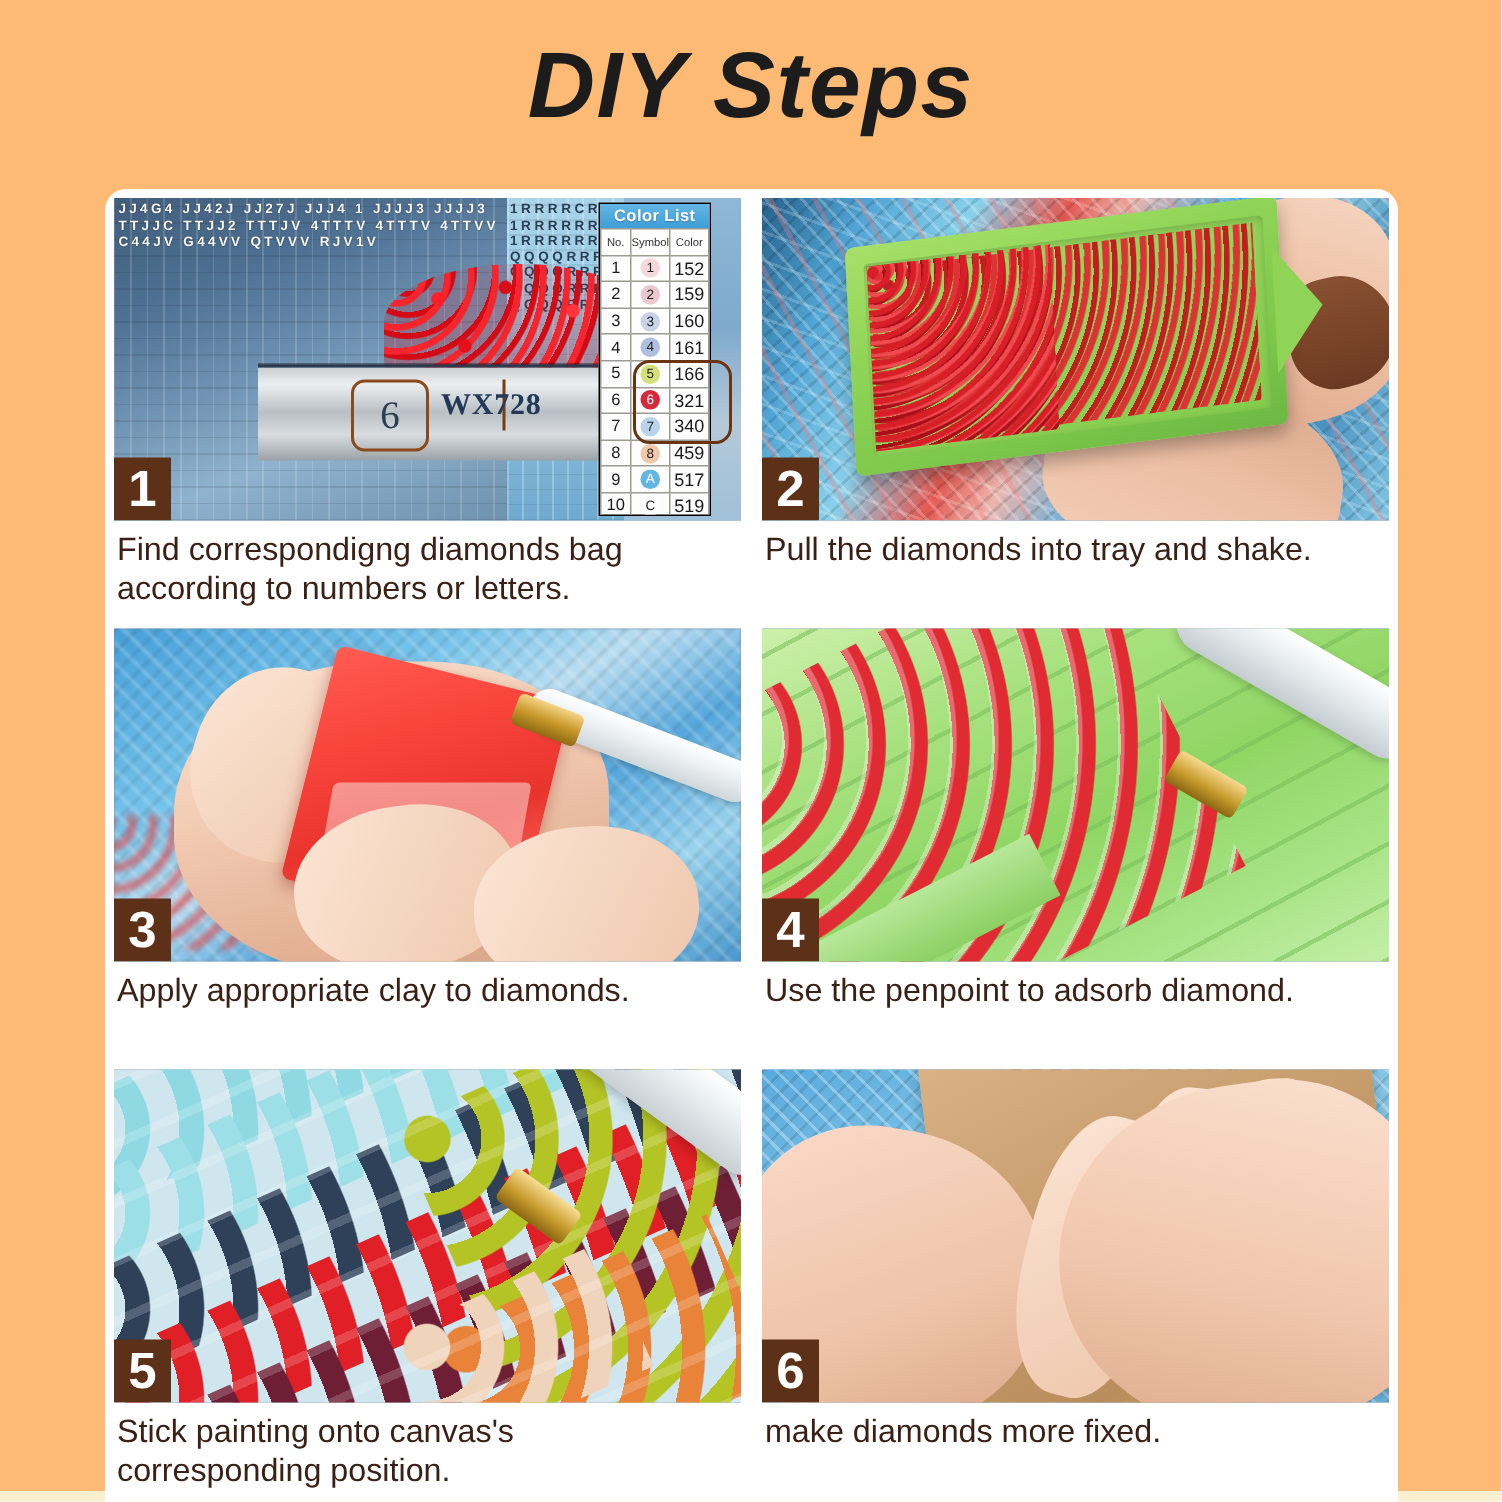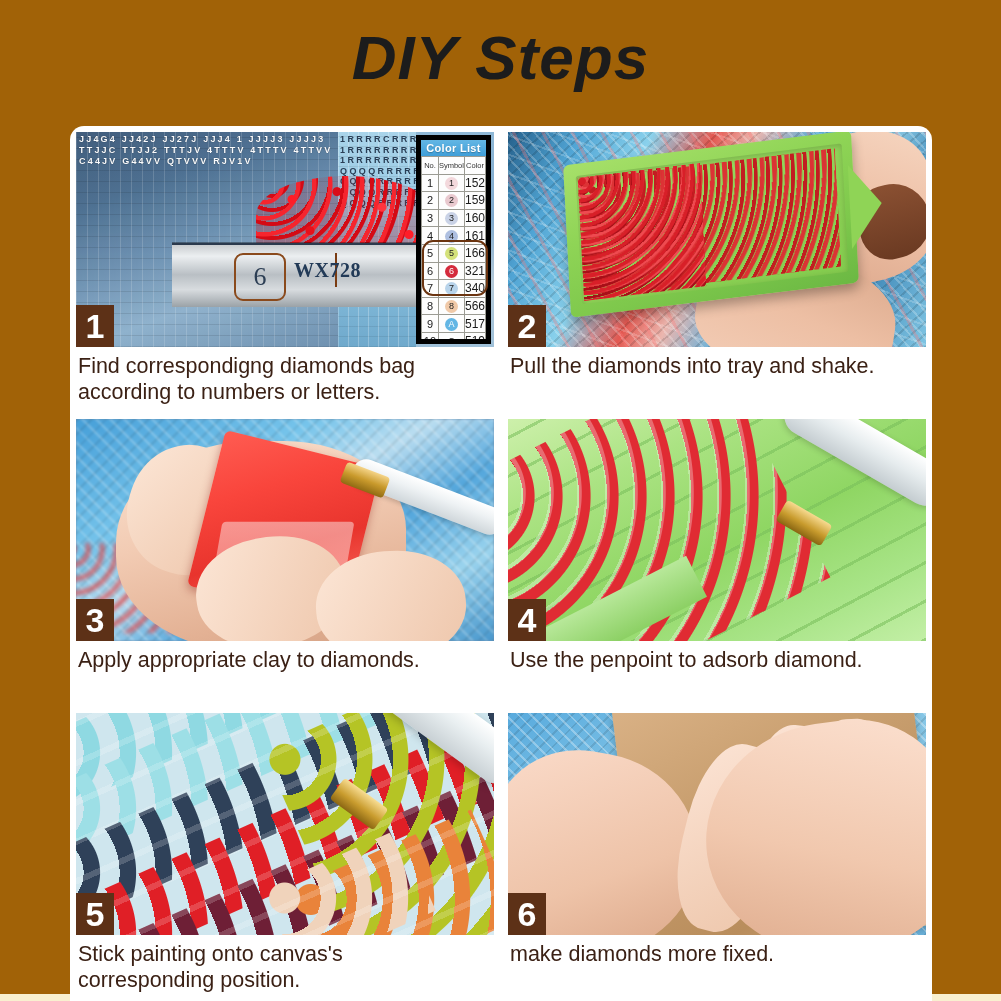--- a/index.html
+++ b/index.html
@@ -4,21 +4,21 @@
 <style>
   html,body{margin:0;padding:0;}
   body{
     width:1001px;height:1001px;
     background:#f9f0d0;
     font-family:"Liberation Sans", sans-serif;
     overflow:hidden;
   }
   #page{
     position:relative;width:1001px;height:994px;
-    background:#a16207;
+    background:#fdba74;
     box-sizing:border-box;
   }
   
   .title{
     position:absolute;left:0;top:22px;width:1001px;
     text-align:center;
     font-size:62px;
     font-weight:bold;
     font-style:italic;
     letter-spacing:1px;
@@ -135,23 +135,23 @@
   .p1-bagcode{
     position:absolute;left:122px;top:14px;
     color:#223a57;font-size:20px;font-weight:bold;
     font-family:"Liberation Serif", serif;letter-spacing:.5px;
   }
   .p1-leader{
     position:absolute;left:163px;top:8px;width:2px;height:34px;background:#7a3c12;
   }
   
   .p1-table{
-    position:absolute;right:3px;top:3px;width:75px;bottom:3px;
+    position:absolute;right:20px;top:3px;width:75px;bottom:3px;
     background:#fdfdfd;
-    border:5px solid #000000;
+    border:1px solid #000000;
     box-sizing:border-box;
     font-family:"Liberation Sans", sans-serif;
     overflow:hidden;
   }
   .p1-table .tt{
     background:linear-gradient(180deg,#63b6e4,#3f9ed8);
     color:#fff;font-size:11px;font-weight:bold;text-align:center;
     padding:2px 0;letter-spacing:.3px;
     text-shadow:0 1px 1px rgba(0,0,0,.25);
   }
@@ -494,21 +494,21 @@
                     <td class="cval">321</td>
                   </tr>
                   <tr>
                     <td class="cno">7</td>
                     <td class="csym"><span class="sym" style="background: rgb(184, 211, 234);">7</span></td>
                     <td class="cval">340</td>
                   </tr>
                   <tr>
                     <td class="cno">8</td>
                     <td class="csym"><span class="sym" style="background: rgb(240, 201, 168);">8</span></td>
-                    <td class="cval">566</td>
+                    <td class="cval">459</td>
                   </tr>
                   <tr>
                     <td class="cno">9</td>
                     <td class="csym"><span class="sym" style="background: rgb(99, 182, 228); color: rgb(255, 255, 255);">A</span></td>
                     <td class="cval">517</td>
                   </tr>
                   <tr>
                     <td class="cno">10</td>
                     <td class="csym"><span class="sym" style="background: rgb(255, 255, 255);">C</span></td>
                     <td class="cval">519</td>

